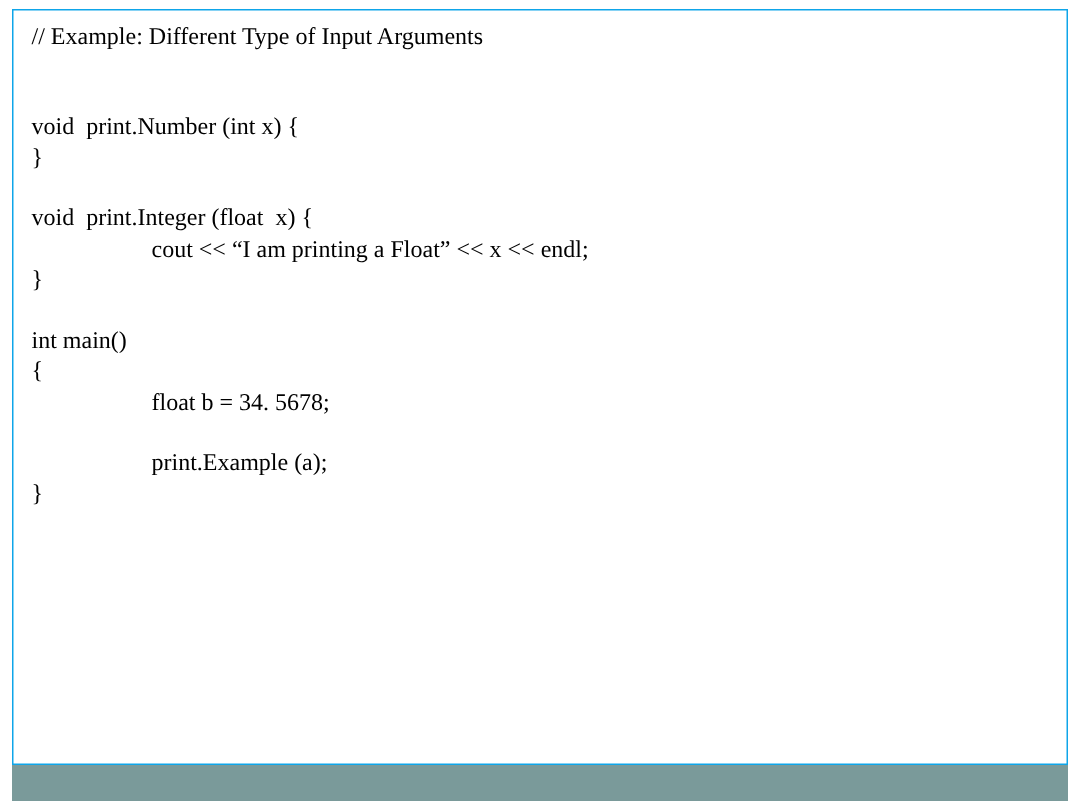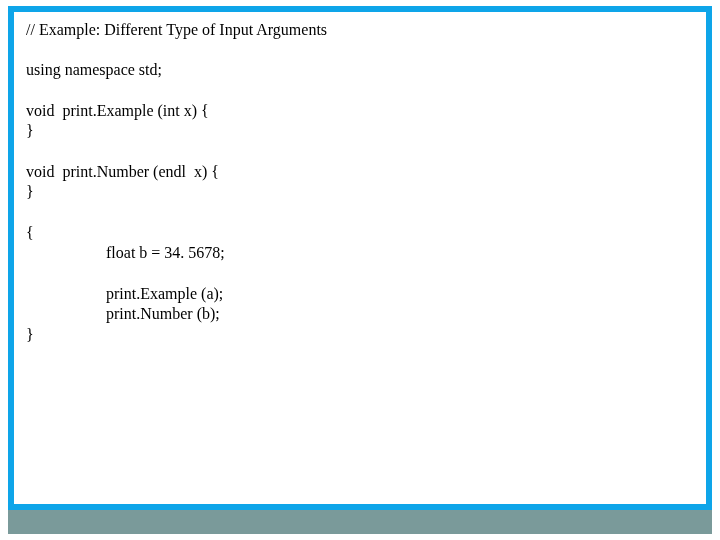--- a/index.html
+++ b/index.html
@@ -10,21 +10,21 @@
     background: #fff;
     position: relative;
   }
   .slide {
     width: 720px;
     height: 540px;
     padding: 6px 8px 0 8px;
     position: relative;
   }
   .code-box {
-    border: 6px solid #0ea5e9;
+    border: 1px solid #0ea5e9;
     padding: 8px 12px 12px 12px;
     width: 100%;
     height: 504px;
     background: #fff;
   }
   .line {
     font-size: 16px;
     line-height: 1.28;
     color: #000;
     white-space: pre;
@@ -40,29 +40,29 @@
     background: #7a9a9a;
   }
 </style>
 </head>
 <body>
 
 <div class="slide">
   <div class="code-box">
     <div class="line">// Example: Different Type of Input Arguments</div>
     <div class="spacer"></div>
-    <div class="line">using namespace std;</div>
     <div class="spacer"></div>
-    <div class="line">void  print.Example (int x) {</div>
+    <div class="line">void  print.Number (int x) {</div>
     <div class="line">}</div>
     <div class="spacer"></div>
-    <div class="line">void  print.Number (endl  x) {</div>
+    <div class="line">void  print.Integer (float  x) {</div>
+    <div class="line indent1">cout &lt;&lt; “I am printing a Float” &lt;&lt; x &lt;&lt; endl;</div>
     <div class="line">}</div>
     <div class="spacer"></div>
+    <div class="line">int main()</div>
     <div class="line">{</div>
     <div class="line indent1">float b = 34. 5678;</div>
     <div class="spacer"></div>
     <div class="line indent1">print.Example (a);</div>
-    <div class="line indent1">print.Number (b);</div>
     <div class="line">}</div>
   </div>
   <div class="footer-bar"></div>
 </div>
 
 </body></html>

